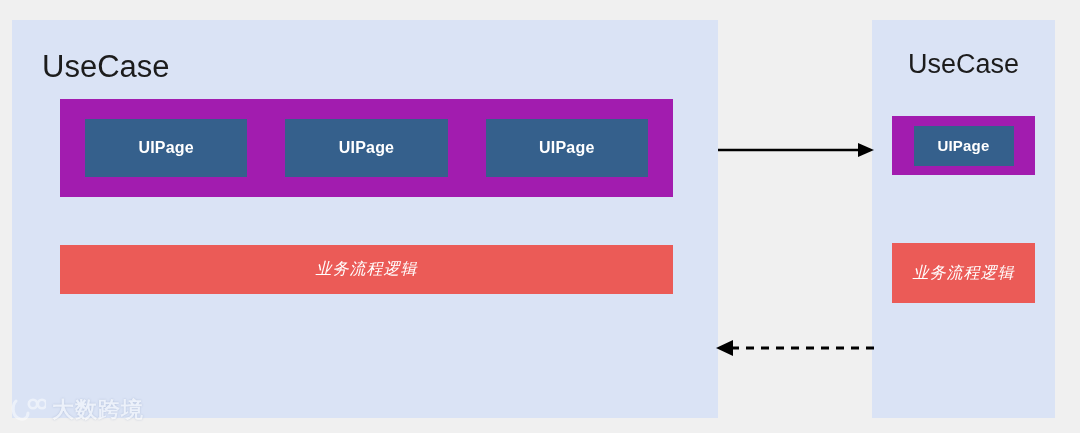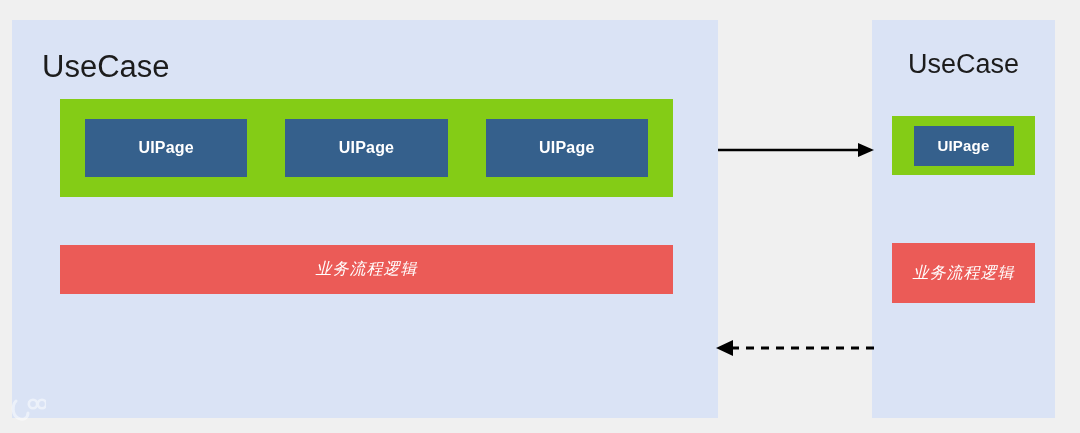--- a/index.html
+++ b/index.html
@@ -56,21 +56,21 @@
     left: 0;
     right: 0;
     top: 31px;
     text-align: center;
     font-size: 27px;
   }
 
   
   .ui-container {
     position: absolute;
-    background: #84cc16;
+    background: #a21caf;
     gap: 12px;
   }
   #ui-container-left {
     left: 48px;
     top: 79px;
     width: 613px;
     height: 98px;
     display: flex;
     align-items: center;
     justify-content: space-between;
@@ -211,15 +211,16 @@
     <line x1="162" y1="20" x2="18" y2="20" stroke="#000000" stroke-width="3" stroke-dasharray="8 7"></line>
     <polygon points="4,20 21,12 21,28" fill="#000000"></polygon>
   </svg>
 
   <div id="watermark">
     <svg width="36" height="26" viewBox="0 0 36 26">
       <path d="M6 4 C2 8, 2 18, 8 21 C13 24, 18 21, 18 16" stroke="#ffffff" stroke-width="3" fill="none" stroke-linecap="round"></path>
       <circle cx="23" cy="7" r="4.2" fill="none" stroke="#ffffff" stroke-width="2.6"></circle>
       <circle cx="32" cy="7" r="4.2" fill="none" stroke="#ffffff" stroke-width="2.6"></circle>
     </svg>
+    <span id="watermark-text">大数跨境</span>
   </div>
 
 </div>
 
 </body></html>

